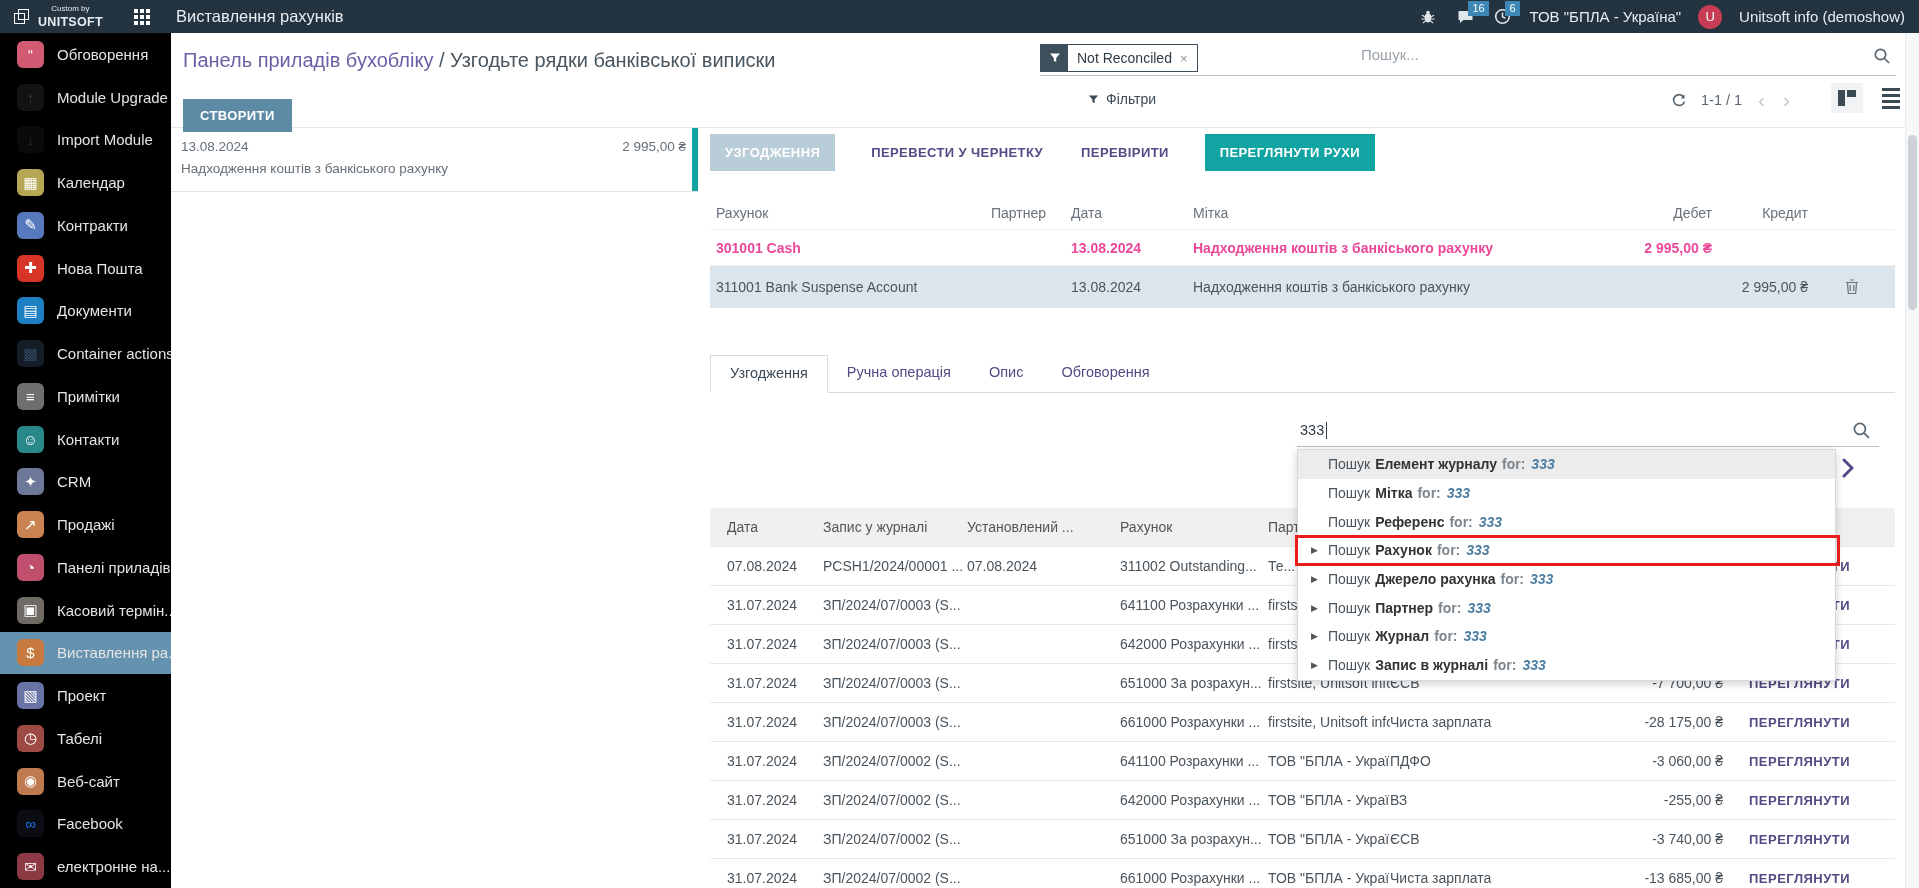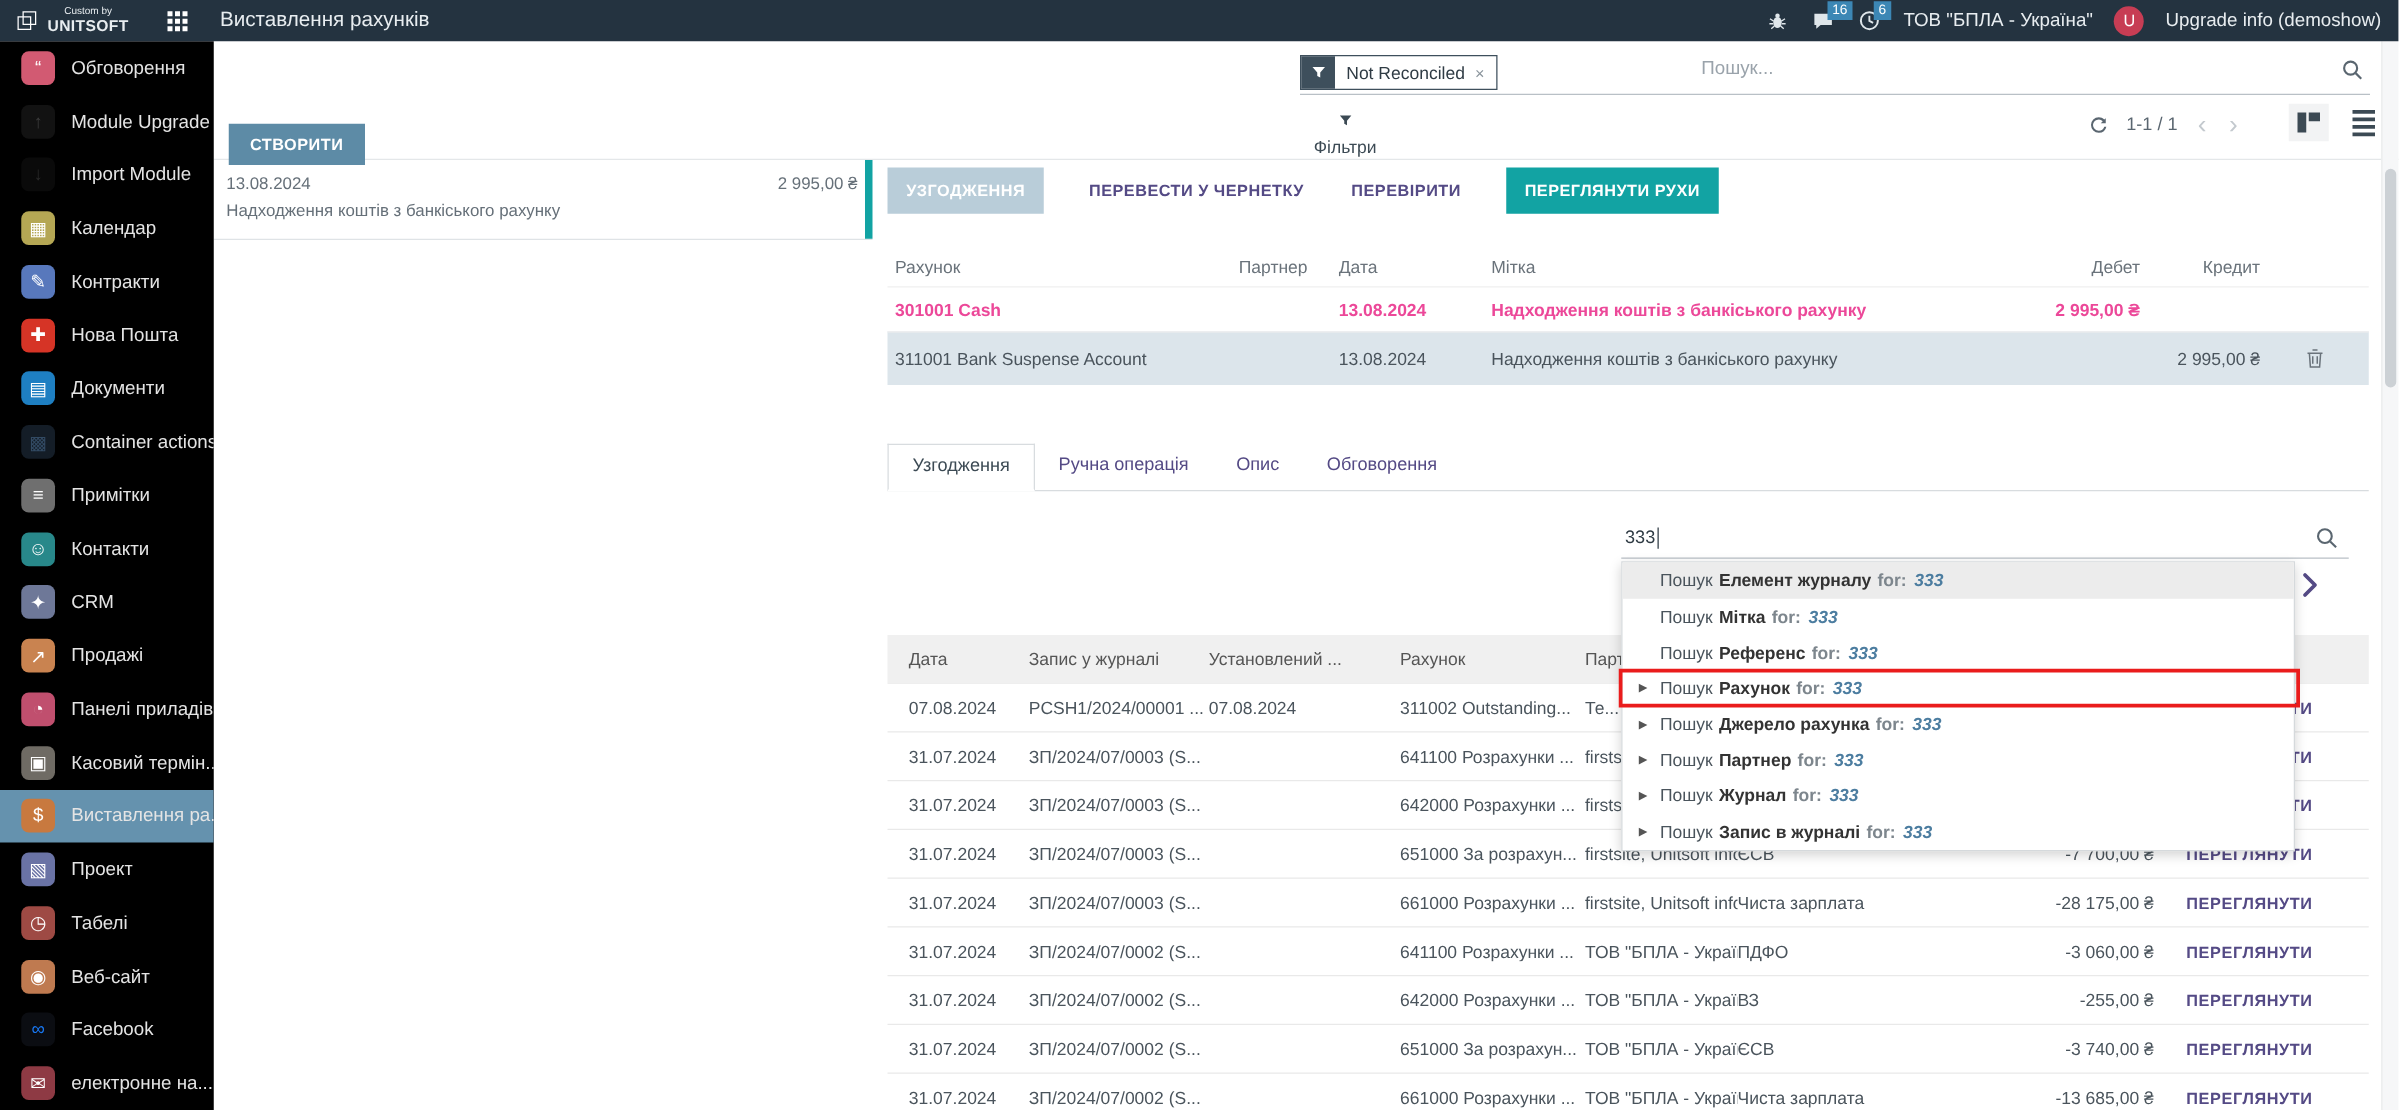--- a/index.html
+++ b/index.html
@@ -44,21 +44,21 @@
   .breadcrumb .parent{color:var(--crumb);cursor:pointer;}
   .create-btn{position:absolute;left:12px;top:66px;background:var(--btn-blue);color:#ffffff;font-size:13px;font-weight:bold;letter-spacing:.4px;padding:9px 17px;border:none;cursor:pointer;}
   .search-underline{position:absolute;left:869px;top:42px;width:856px;border-bottom:1px solid #b9c0c6;}
   .facet{position:absolute;left:869px;top:11px;height:28px;display:flex;border:1px solid #3e4f5c;background:#fff;cursor:pointer;}
   .facet-ico{width:27px;background:#3e4f5c;display:flex;align-items:center;justify-content:center;color:#fff;}
   .facet-body{display:flex;align-items:center;gap:8px;padding:0 9px;font-size:14px;color:#2f3b44;}
   .facet-x{color:#8a949c;font-size:13px;cursor:pointer;}
   .top-search{position:absolute;left:1190px;top:13px;width:500px;border:none;outline:none;font-size:15px;color:#2f3b44;font-family:inherit;background:transparent;}
   .top-search::placeholder{color:#9aa3ab;}
   .top-mag{position:absolute;left:1702px;top:14px;color:#5a6670;cursor:pointer;}
-  .filters-btn{position:absolute;left:880px;top:58px;display:flex;align-items:center;gap:7px;font-size:14px;color:#3c4a54;cursor:pointer;flex-direction:column;}
+  .filters-btn{position:absolute;left:917px;top:58px;display:flex;align-items:center;gap:7px;font-size:14px;color:#3c4a54;cursor:pointer;}
   .pager{position:absolute;left:1500px;top:56px;display:flex;align-items:center;gap:14px;color:#5a6670;font-size:14.5px;}
   .pager .refresh{cursor:pointer;color:#5a6670;display:flex;}
   .pager .chev{font-size:21px;color:#c3c9ce;line-height:1;cursor:pointer;padding:0 2px;}
   .views{position:absolute;left:1660px;top:50px;display:flex;gap:12px;align-items:center;}
   .view-btn2{width:32px;height:30px;display:flex;align-items:center;justify-content:center;cursor:pointer;color:#3c4a54;}
   .view-btn2.active{background:#f2f3f4;}
   .kanban-ico{display:flex;gap:2px;} .kanban-ico .col{display:flex;flex-direction:column;gap:2px;}
   .kanban-ico i{background:#3c4a54;display:block;}
   .list-ico{display:flex;flex-direction:column;gap:3px;} .list-ico i{width:18px;height:3px;background:#3c4a54;display:block;}
 
@@ -170,21 +170,21 @@
       </span>
       <span class="nav-ico">
         <svg width="17" height="17" viewBox="0 0 17 17">
             <circle cx="8.5" cy="8.5" r="6.8" fill="none" stroke="currentColor" stroke-width="1.6"></circle>
             <path d="M8.5 4.5v4.2l3 1.6" fill="none" stroke="currentColor" stroke-width="1.5"></path>
           </svg>
         <span class="badge">6</span>
       </span>
       <span class="company">ТОВ "БПЛА - Україна"</span>
       <span class="avatar">U</span>
-      <span class="user-name">Upgrade info (demoshow)</span>
+      <span class="user-name">Unitsoft info (demoshow)</span>
     </div>
   </div>
 
   <div class="sidebar">
 
       <div class="side-item">
         <span class="side-icon" style="background: rgb(210, 90, 114);">“</span>
 
         <span class="side-label">Обговорення</span>
       </div>
@@ -298,20 +298,23 @@
       </div>
 
       <div class="side-item">
         <span class="side-icon" style="background: rgb(142, 58, 68);">✉</span>
 
         <span class="side-label">електронне на...</span>
       </div>
     </div>
 
   <div class="cpanel">
+    <div class="breadcrumb">
+      <span class="parent">Панель приладів бухобліку</span><span> / </span><span>Узгодьте рядки банківської виписки</span>
+    </div>
     <button class="create-btn">СТВОРИТИ</button>
 
     <div class="search-underline"></div>
     <div class="facet">
       <span class="facet-ico">
         <svg width="12" height="12" viewBox="0 0 24 24" fill="currentColor">
             <path d="M2 3h20l-7.6 9v8l-4.8-2.6V12z"></path>
           </svg>
       </span>
       <span class="facet-body">

